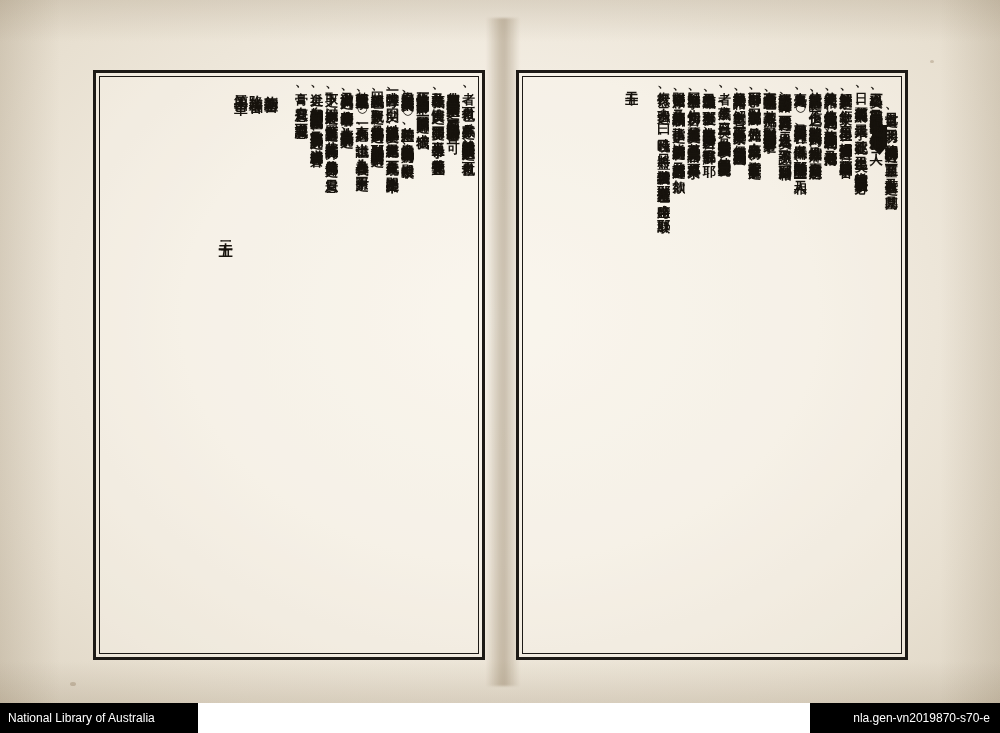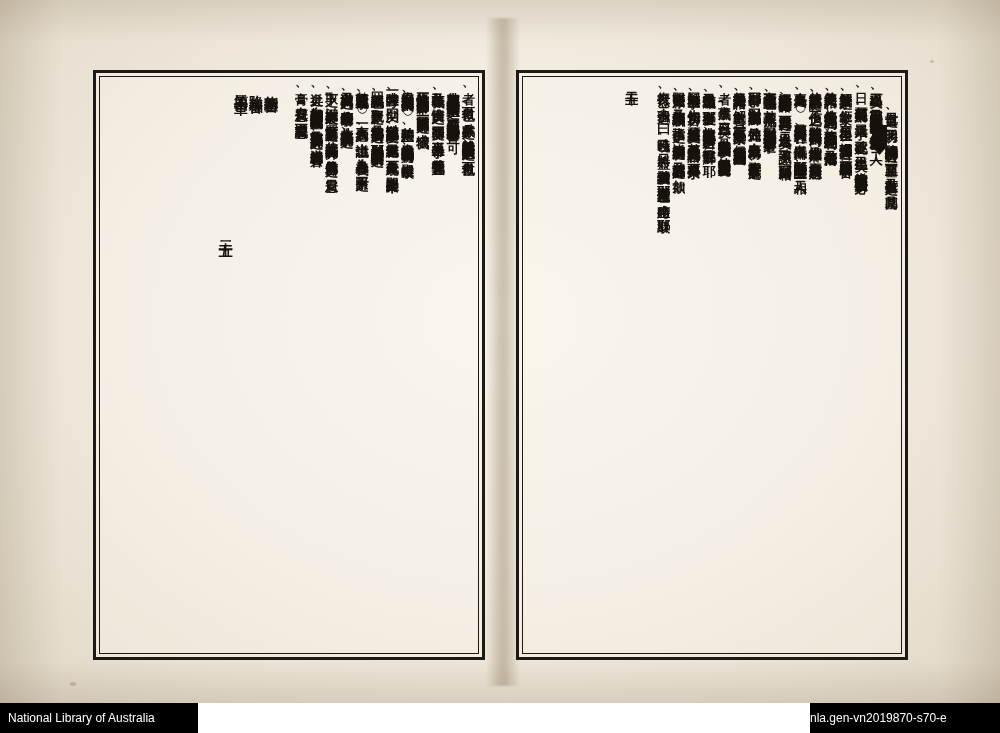--- a/index.html
+++ b/index.html
@@ -83,21 +83,21 @@
   .speck{position:absolute;border-radius:50%;background:rgba(110,85,50,.25);}
 
   
   .footer{position:absolute;left:0;top:703px;width:1000px;height:18px;background:#ffffff;}
   .bar{
     position:absolute;top:0;height:30px;background:#000000;color:#ffffff;
     font-family:"Liberation Sans",sans-serif;font-size:12px;
     display:flex;align-items:center;
   }
   .bar.left{left:0;padding-left:8px;}
-  .bar.right{right:0;padding-right:10px;}
+  .bar.right{right:0;padding-right:10px;justify-content:flex-end;}
 </style>
 </head>
 <body>
 
 <div class="scan">
   <div class="paper"></div>
   <div class="gutter"></div>
 
   <div class="block left">
     <div class="cols">

